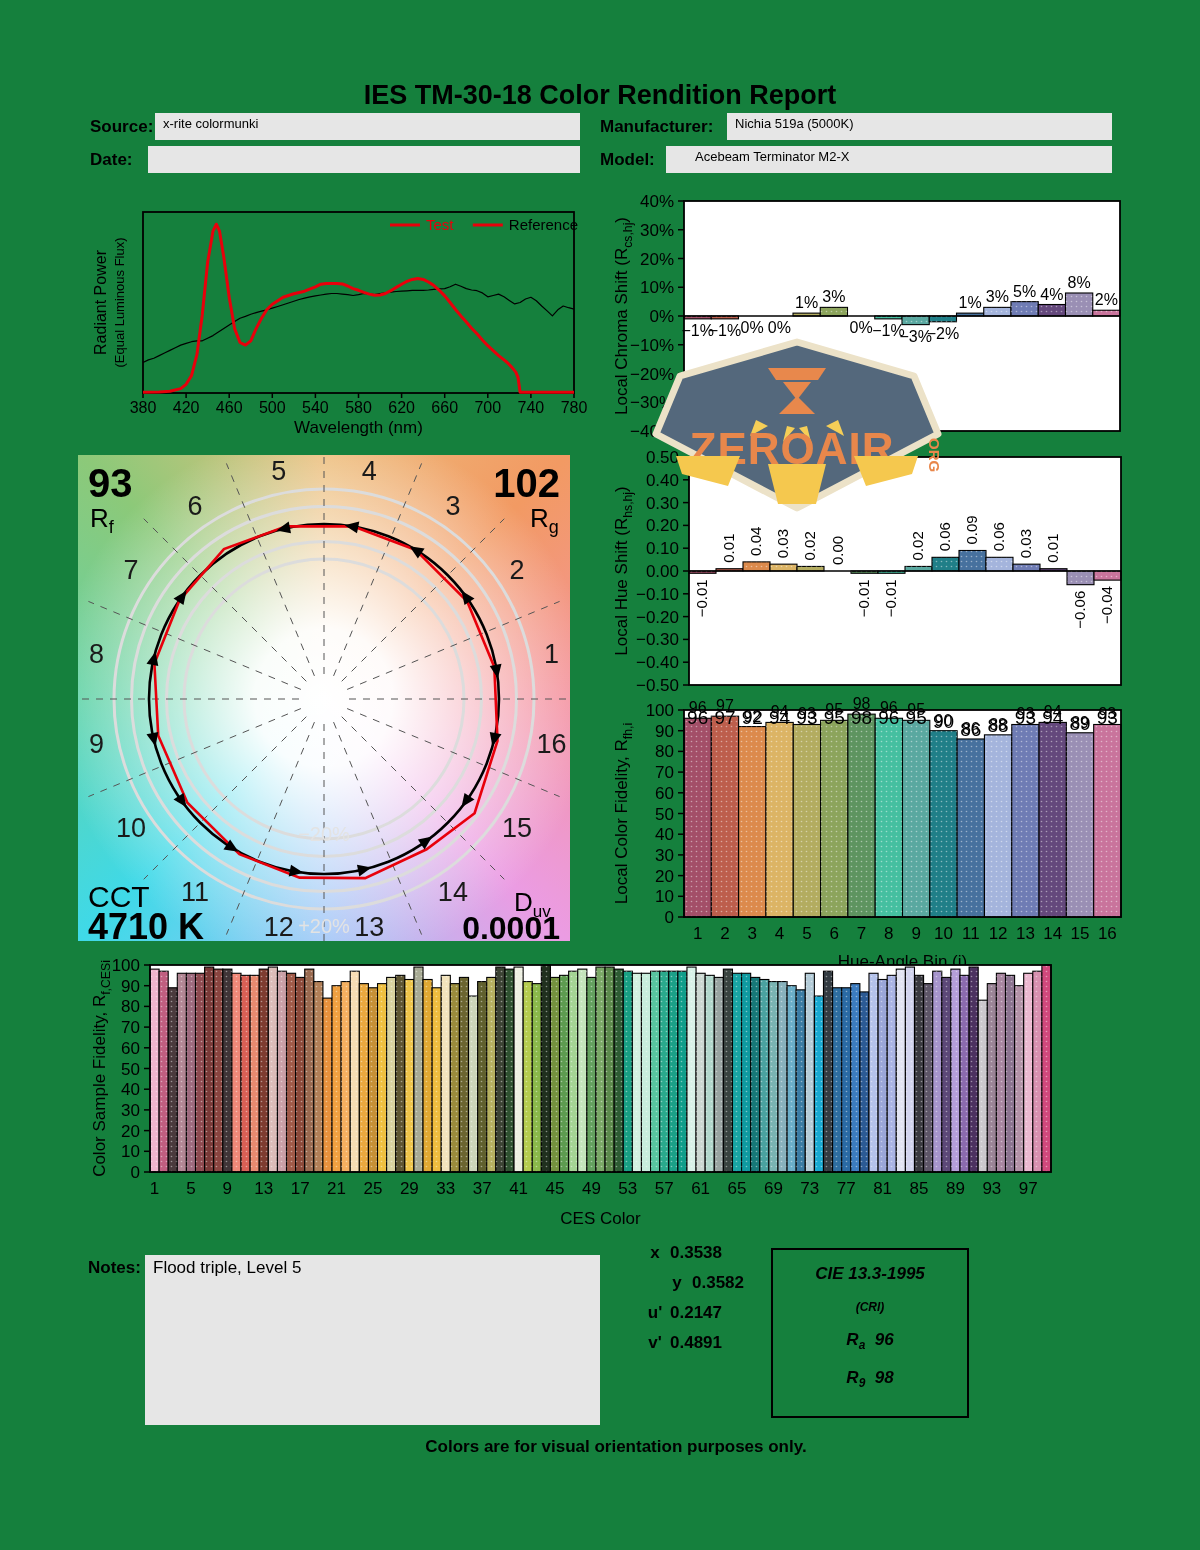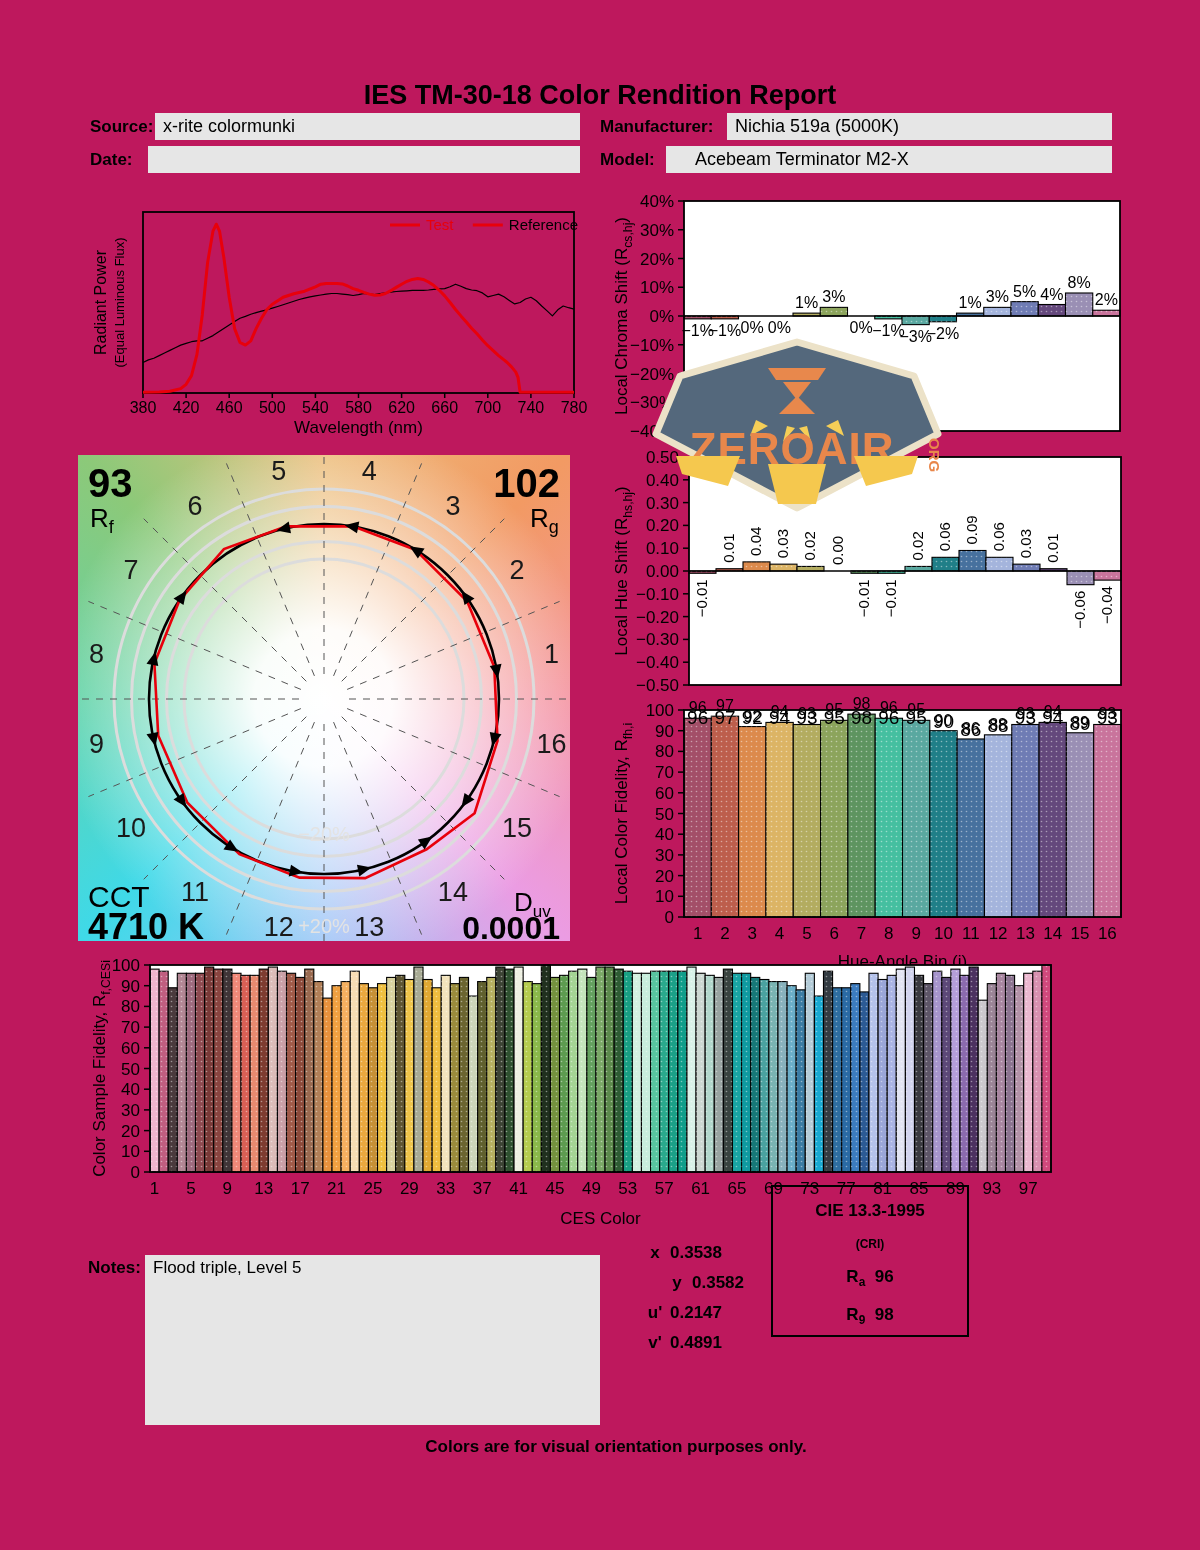--- a/index.html
+++ b/index.html
@@ -1,21 +1,21 @@
 <!DOCTYPE html>
 <html><head>
 <meta charset="utf-8">
 <style>
   html,body{margin:0;padding:0;background:#fff;}
-  #page{position:relative;width:1200px;height:1550px;background:#be185d;overflow:hidden;
+  #page{position:relative;width:1200px;height:1550px;background:#15803d;overflow:hidden;
         font-family:"Liberation Sans",sans-serif;color:#000;}
   .abs{position:absolute;}
   .title{font-weight:bold;font-size:27px;text-align:center;width:100%;}
   .metalabel{font-weight:bold;font-size:17px;}
-  .graybox{background:#e6e6e6;font-size:18px;padding:3px 8px;box-sizing:border-box;}
+  .graybox{background:#e6e6e6;font-size:13px;padding:3px 8px;box-sizing:border-box;}
   .footer{font-weight:bold;font-size:17px;text-align:center;width:100%;}
   .cie-box{border:2px solid #000;box-sizing:border-box;text-align:center;}
   .cie-title{font-weight:bold;font-size:17px;margin-top:14px;}
   .cie-sub{font-weight:bold;font-size:12px;margin-top:16px;}
   .cie-row{font-weight:bold;font-size:17px;margin-top:16px;}
   sub{font-size:70%;}
   .chromarow{position:absolute;font-weight:bold;font-size:17px;text-align:center;}
   .chromarow .lab{display:inline-block;width:30px;}
   svg text{font-family:"Liberation Sans",sans-serif;}
 </style>
@@ -680,21 +680,21 @@
   <div class="abs metalabel" style="left:88px;top:1258px;">Notes:</div>
   <div class="abs graybox" style="left:145px;top:1255px;width:455px;height:170px;font-size:17px;">
     <span>Flood triple, Level 5</span>
   </div>
 
   <div class="chromarow" style="left:640px;top:1243px;"><span class="lab">x</span><span>0.3538</span></div>
   <div class="chromarow" style="left:640px;top:1273px;margin-left:22px;"><span class="lab">y</span><span>0.3582</span></div>
   <div class="chromarow" style="left:624px;top:1303px;margin-left:16px;"><span class="lab">u'</span><span>0.2147</span></div>
   <div class="chromarow" style="left:640px;top:1333px;"><span class="lab">v'</span><span>0.4891</span></div>
 
-  <div class="abs cie-box" style="left:771px;top:1185px;width:198px;height:152px;">
+  <div class="abs cie-box" style="left:771px;top:1248px;width:198px;height:170px;font-style:italic;">
     <div class="cie-title">CIE 13.3-1995</div>
     <div class="cie-sub">(CRI)</div>
     <div class="cie-row"><span>R</span><sub>a</sub>&nbsp;&nbsp;<span>96</span></div>
     <div class="cie-row"><span>R</span><sub>9</sub>&nbsp;&nbsp;<span>98</span></div>
   </div>
 
   <div class="abs footer" style="top:1437px;left:16px;">Colors are for visual orientation purposes only.</div>
 </div>
 
 </body></html>

